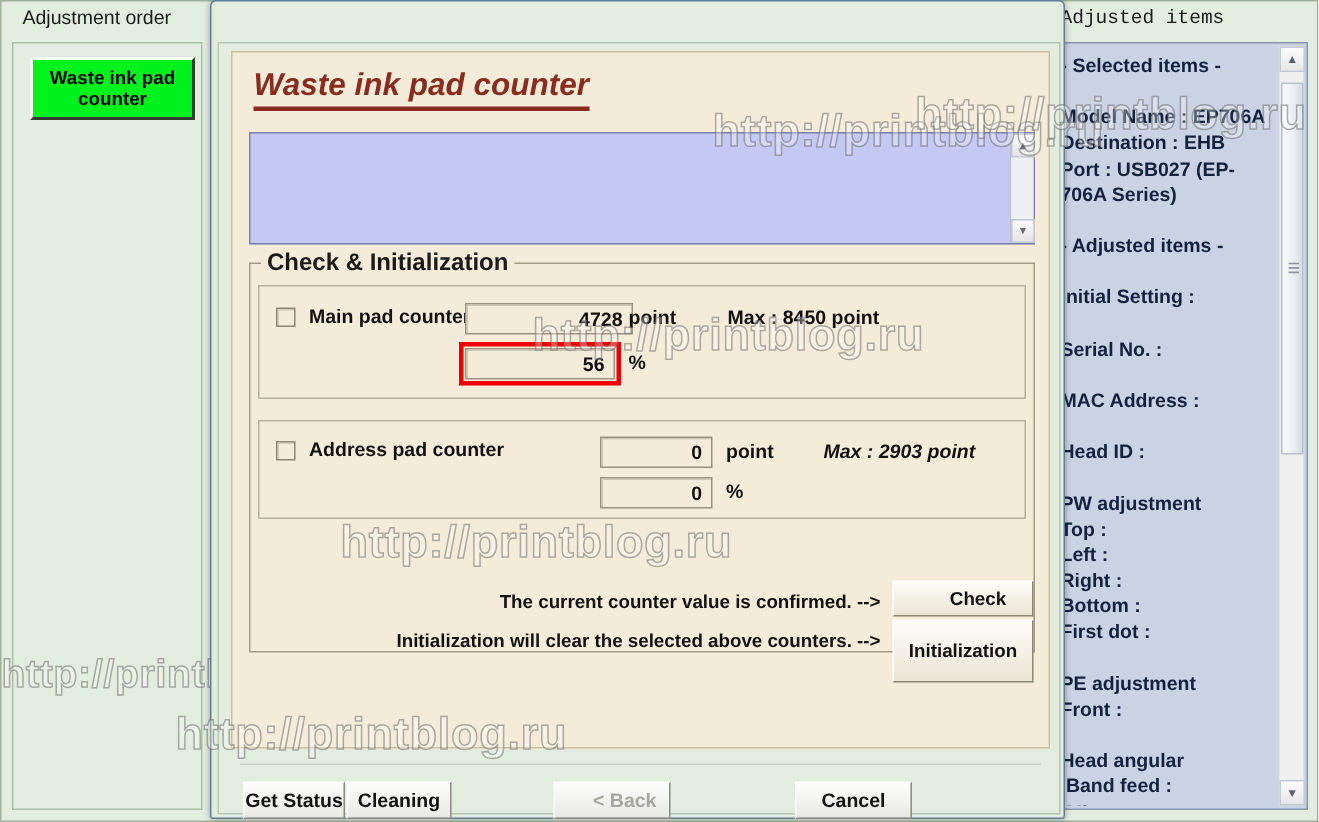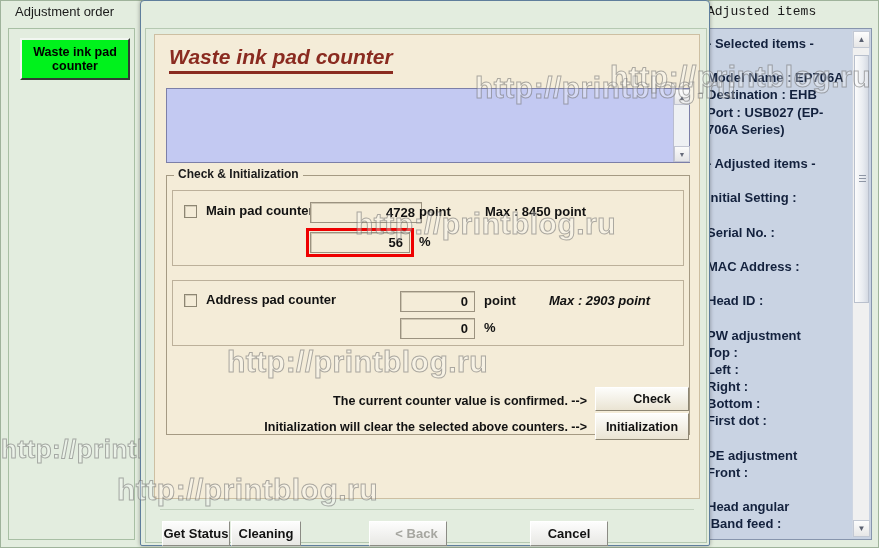--- a/index.html
+++ b/index.html
@@ -179,21 +179,21 @@
   .groupbox {
     position: absolute; left: 11px; top: 140px;
     width: 524px; height: 260px;
     border: 1px solid #a59a83;
     background: transparent;
   }
   .gb-legend {
     position: absolute; left: 7px; top: -9px;
     background: #f4ecd8;
     padding: 0 4px;
-    font-size: 12px; font-weight: bold; color: #1a1a1a;
+    font-size: 16px; font-weight: bold; color: #1a1a1a;
     white-space: nowrap;
   }
 
   .counter-row {
     position: absolute; left: 5px;
     width: 512px;
     background: #f4ecd8;
     border: 1px solid #bcb09a;
   }
   .counter-row.main   { top: 14px;  height: 76px; }
@@ -382,21 +382,21 @@
             <div class="unit" style="left:311px; top:12px;">point</div>
             <div class="maxlabel" style="left:376px; top:12px;font-style:italic;">Max : 2903 point</div>
             <div class="numfield" style="left:227px; top:37px; width:75px;">0</div>
             <div class="unit" style="left:311px; top:39px;">%</div>
           </div>
 
           <div class="confirm-line" style="left:120px; top:218px; width:300px;">The current counter value is confirmed. --&gt;</div>
           <div class="sidebtn" style="left:428px; top:211px; width:94px; height:24px;padding-left:20px;">Check</div>
 
           <div class="confirm-line" style="left:60px; top:244px; width:360px;">Initialization will clear the selected above counters. --&gt;</div>
-          <div class="sidebtn" style="left:428px; top:237px; width:94px; height:27px;">Initialization</div>
+          <div class="sidebtn" style="left:428px; top:237px; width:94px; height:42px;">Initialization</div>
         </div>
 
         <div class="wm" style="left:320px; top:36px;">http://printblog.ru</div>
         <div class="wm" style="left:200px; top:172px;">http://printblog.ru</div>
         <div class="wm" style="left:72px;  top:310px;">http://printblog.ru</div>
         <div class="wm" style="left:-38px; top:438px;">http://printblog.ru</div>
       </div>
 
       <div class="hr"></div>
 

